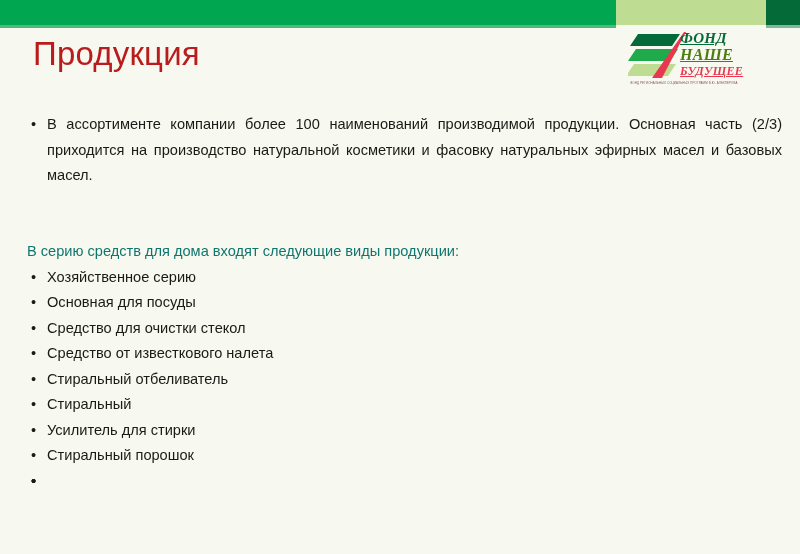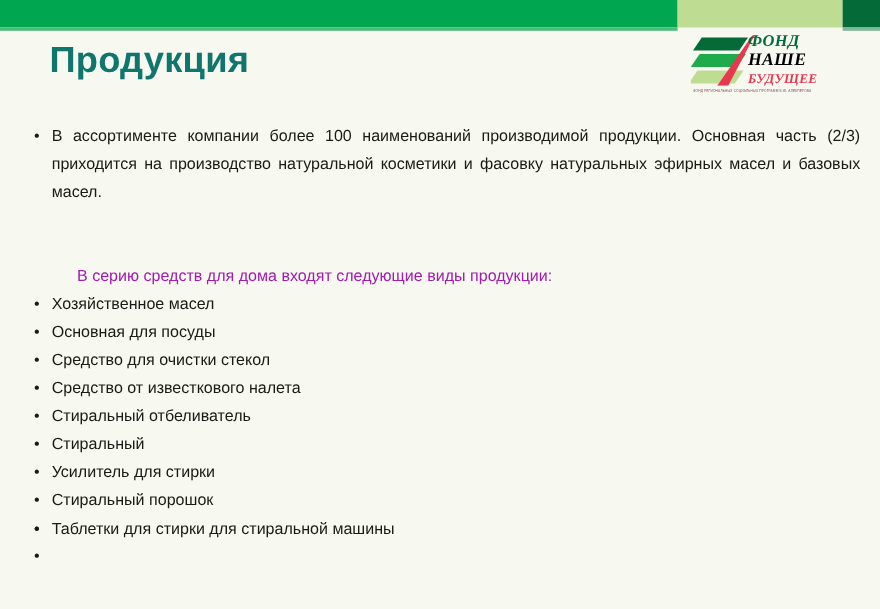--- a/index.html
+++ b/index.html
@@ -37,26 +37,26 @@
     position: absolute;
     top: 25px; left: 766px;
     width: 34px;
     height: 3px;
     background: #7fb79a;
   }
 
   
   .slide-title {
     position: absolute;
-    left: 45px;
+    left: 33px;
     top: 34px;
     font-size: 33px;
     line-height: 40px;
-    color: #0f766e;
-    font-weight: bold;
+    color: #b91c1c;
+    font-weight: normal;
     letter-spacing: 0.2px;
   }
 
   
   .logo {
     position: absolute;
     left: 628px;
     top: 30px;
     width: 160px;
     height: 60px;
@@ -71,23 +71,24 @@
     left: 52px; top: 0px;
     width: 108px;
     height: 48px;
   }
   .logo-words span {
     display: block;
     font-family: "Liberation Serif", serif;
     font-style: italic;
     font-weight: bold;
     letter-spacing: 0.3px;
+    text-decoration: underline;
   }
   .lw1 { font-size: 15px; line-height: 15px; color: #046a38; margin-top: 1px; }
-  .lw2 { font-size: 16px; line-height: 17px; color: #000000; }
+  .lw2 { font-size: 16px; line-height: 17px; color: #4d7c0f; }
   .lw3 { font-size: 12px; line-height: 17px; color: #e8384f; }
   .logo-sub {
     position: absolute;
     left: 2px;
     top: 50px;
     width: 156px;
     font-size: 2.9px;
     line-height: 4px;
     letter-spacing: 0.15px;
     color: #8a4a52;
@@ -125,24 +126,24 @@
   .bullet {
     position: absolute;
     left: 31px;
     top: 0;
     font-size: 14.6px;
     line-height: 25.5px;
     color: #1a1a16;
   }
   .spacer { height: 25px; }
   .lead-line {
-    padding-left: 70px;
-    font-size: 14.6px;
-    line-height: 25.5px;
-    color: #a21caf;
+    padding-left: 27px;
+    font-size: 14.6px;
+    line-height: 25.5px;
+    color: #0f766e;
   }
   .list { margin: 0; padding: 0; list-style: none; }
   .list li {
     position: relative;
     padding-left: 47px;
     font-size: 14.6px;
     line-height: 25.5px;
     color: #1a1a16;
   }
   .list li .bullet { top: 0; }
@@ -182,21 +183,21 @@
     <span>В ассортименте компании более 100 наименований производимой продукции. Основная часть (2/3) приходится на производство натуральной косметики и фасовку натуральных эфирных масел и базовых масел.</span>
   </div>
 
   <div class="spacer"></div>
 
   <div class="lead-line">В серию средств для дома входят следующие виды продукции:</div>
 
   <ul class="list">
     <li>
       <span class="bullet">•</span>
-      <span>Хозяйственное масел</span>
+      <span>Хозяйственное серию</span>
     </li>
     <li>
       <span class="bullet">•</span>
       <span>Основная для посуды</span>
     </li>
     <li>
       <span class="bullet">•</span>
       <span>Средство для очистки стекол</span>
     </li>
     <li>
@@ -217,21 +218,20 @@
     </li>
     <li>
       <span class="bullet">•</span>
       <span>Стиральный порошок</span>
     </li>
     <li>
       <span class="bullet">•</span>
     </li>
     <li>
       <span class="bullet">•</span>
-      <span>Таблетки для стирки для стиральной машины</span>
     </li>
   </ul>
 
   <div class="para justify-all">
     <span class="bullet">•</span>
   </div>
 
 </div>
 
 </body></html>

